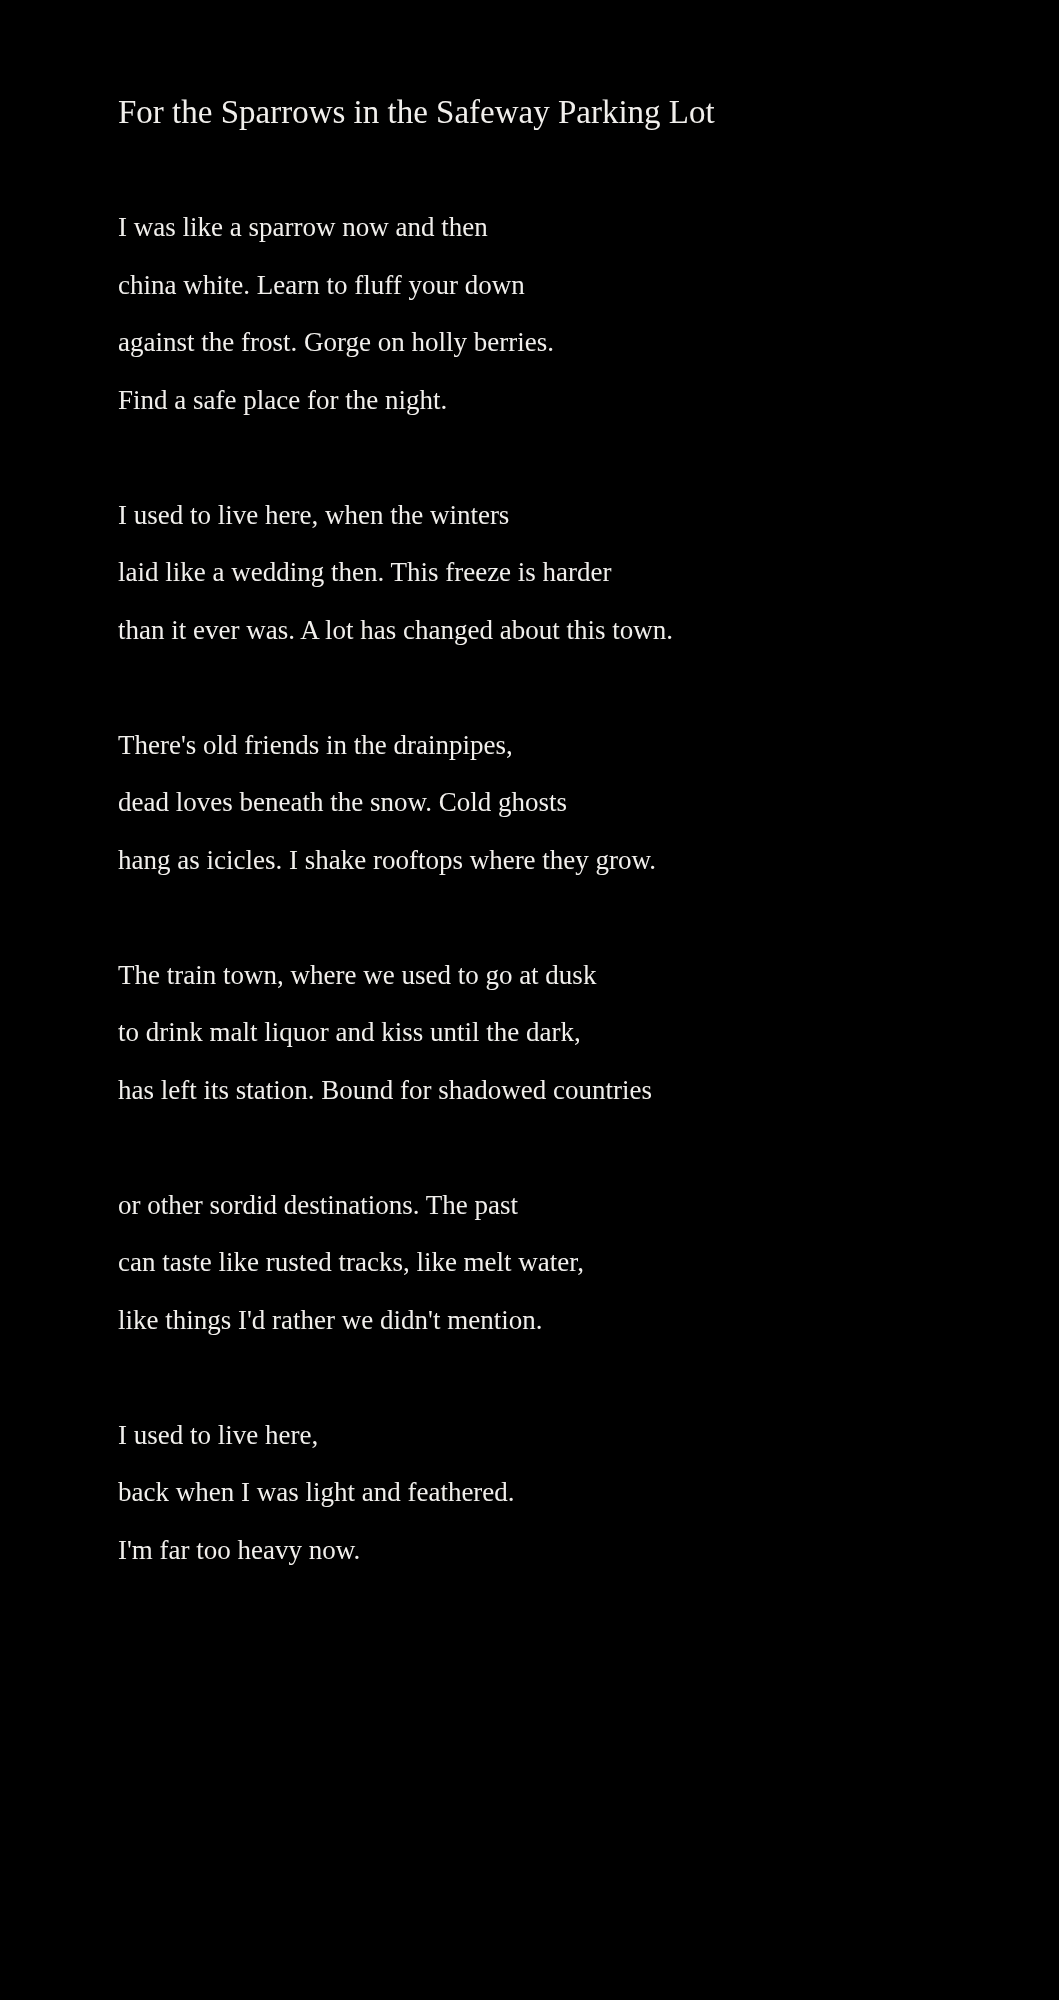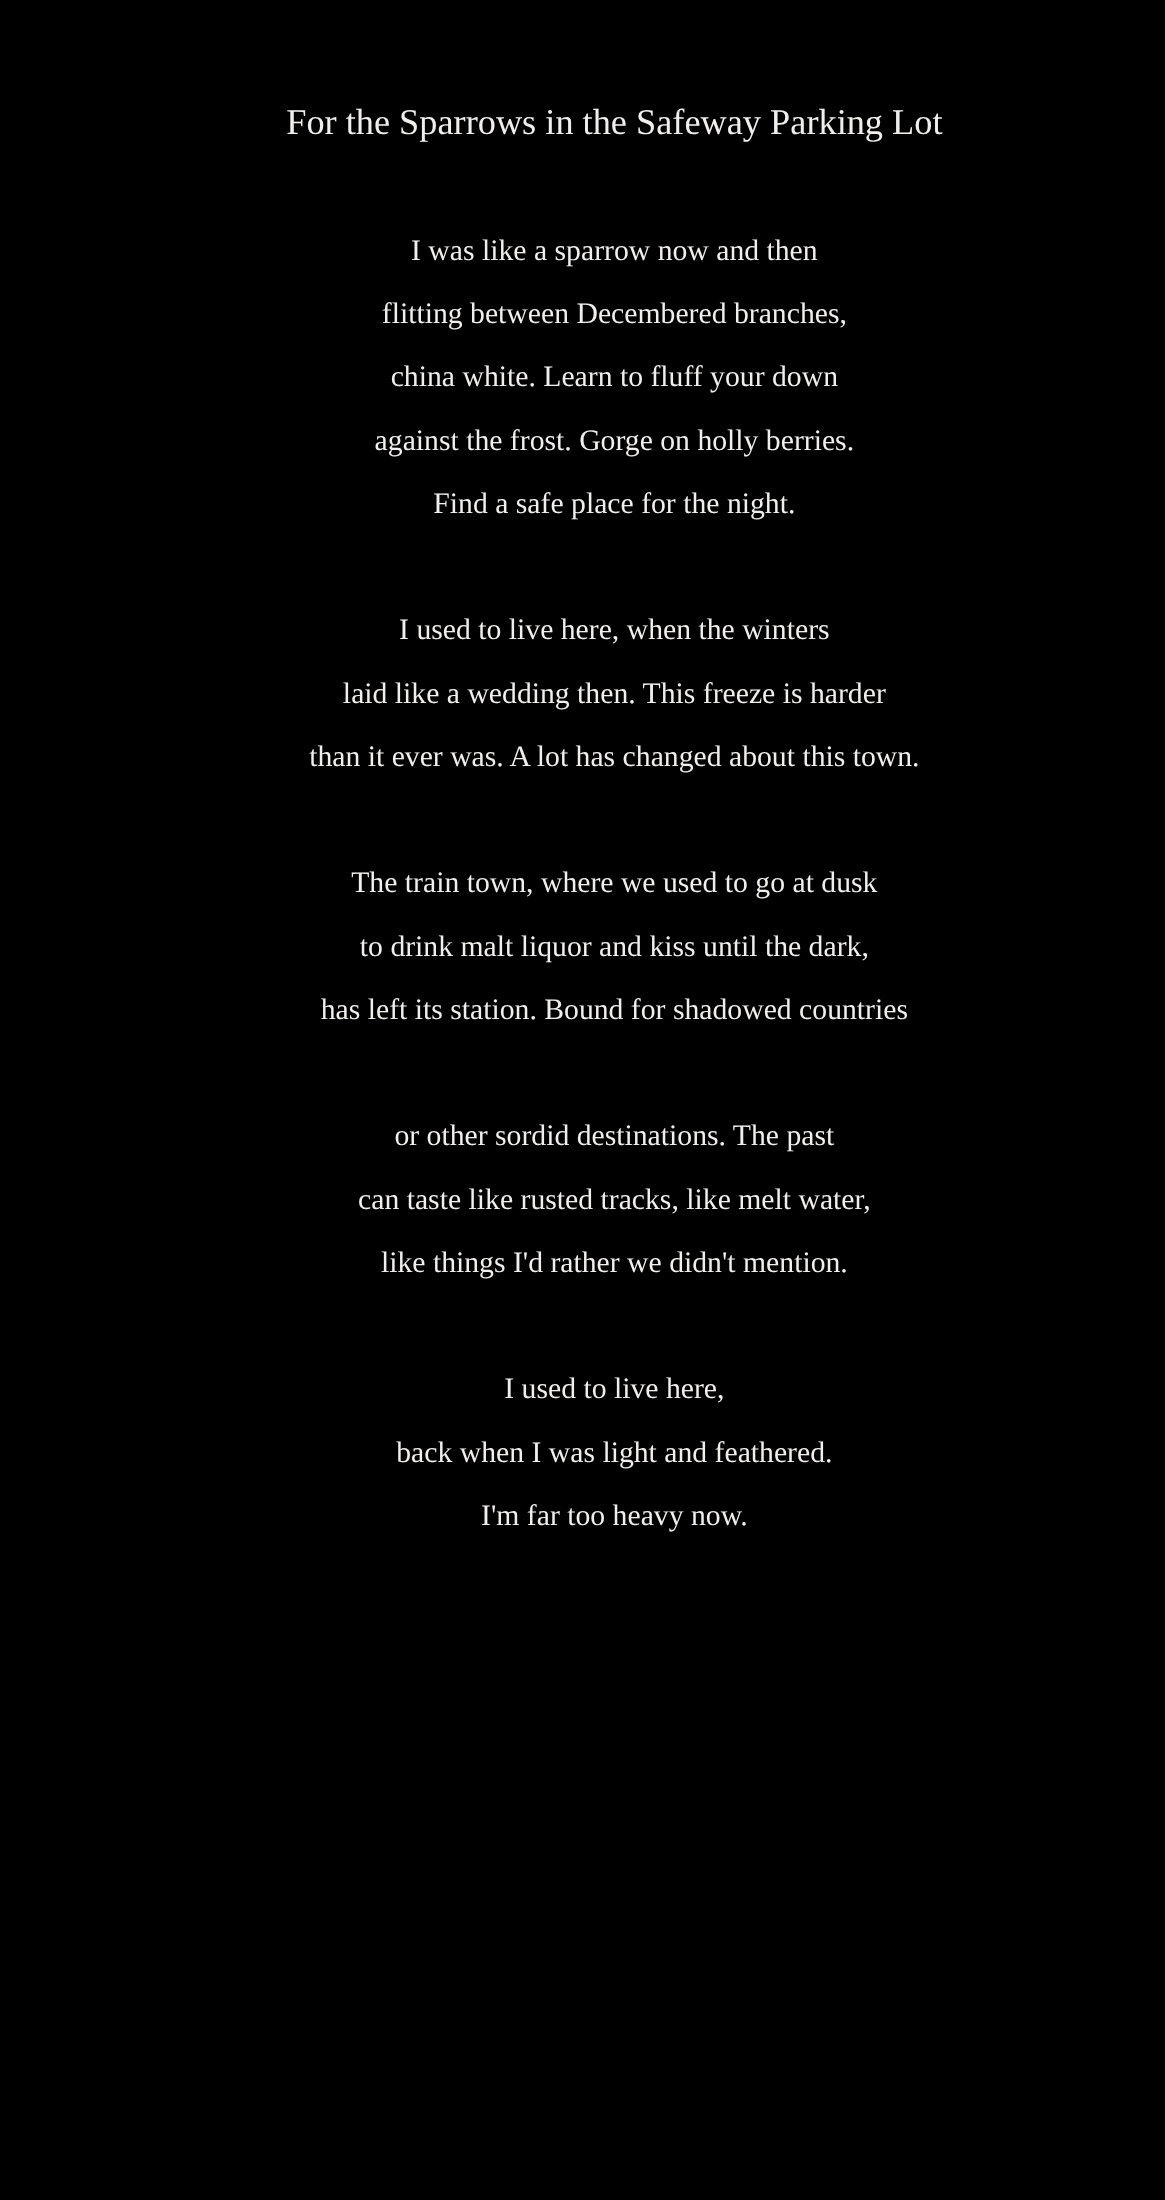--- a/index.html
+++ b/index.html
@@ -12,21 +12,20 @@
     height: 2000px;
     overflow: hidden;
     font-family: "Liberation Serif", serif;
   }
   .poem-page {
     box-sizing: border-box;
     width: 1059px;
     height: 2000px;
     background: #000000;
     padding: 84px 60px 0 118px;
-    text-align: center;
   }
   .poem-title {
     color: #f1efec;
     font-size: 33px;
     line-height: 57.5px;
     margin: 0 0 57.5px 0;
     font-weight: 400;
     white-space: pre;
   }
   .stanza {
@@ -44,29 +43,33 @@
   }
 </style>
 </head>
 <body>
 
 <div class="poem-page">
   <h1 class="poem-title">For the Sparrows in the Safeway Parking Lot</h1>
   <div id="stanzas-container">
       <div class="stanza">
         <div class="poem-line">I was like a sparrow now and then</div>
-        <div class="poem-line">flitting between Decembered branches,</div>
         <div class="poem-line">china white. Learn to fluff your down</div>
         <div class="poem-line">against the frost. Gorge on holly berries.</div>
         <div class="poem-line">Find a safe place for the night.</div>
       </div>
       <div class="stanza">
         <div class="poem-line">I used to live here, when the winters</div>
         <div class="poem-line">laid like a wedding then. This freeze is harder</div>
         <div class="poem-line">than it ever was. A lot has changed about this town.</div>
+      </div>
+      <div class="stanza">
+        <div class="poem-line">There's old friends in the drainpipes,</div>
+        <div class="poem-line">dead loves beneath the snow. Cold ghosts</div>
+        <div class="poem-line">hang as icicles. I shake rooftops where they grow.</div>
       </div>
       <div class="stanza">
         <div class="poem-line">The train town, where we used to go at dusk</div>
         <div class="poem-line">to drink malt liquor and kiss until the dark,</div>
         <div class="poem-line">has left its station. Bound for shadowed countries</div>
       </div>
       <div class="stanza">
         <div class="poem-line">or other sordid destinations. The past</div>
         <div class="poem-line">can taste like rusted tracks, like melt water,</div>
         <div class="poem-line">like things I'd rather we didn't mention.</div>

